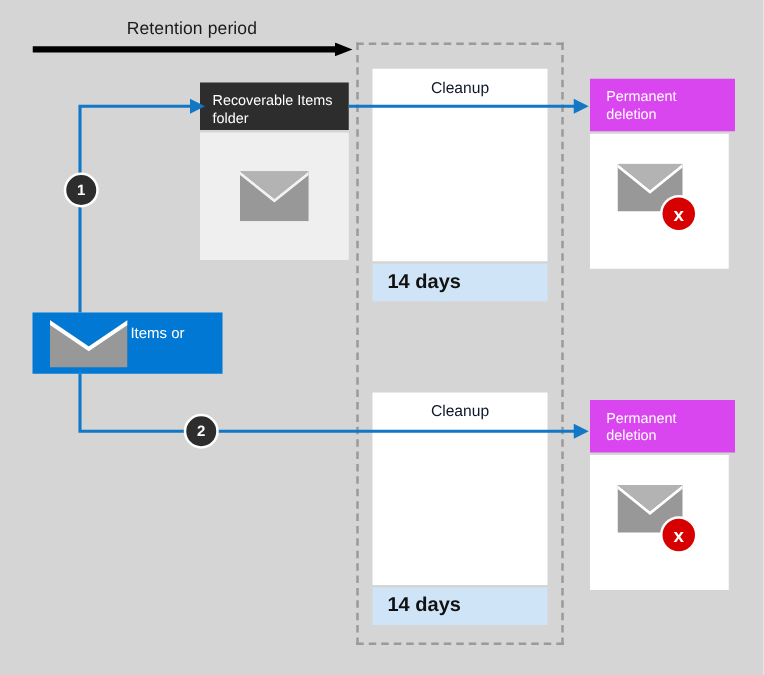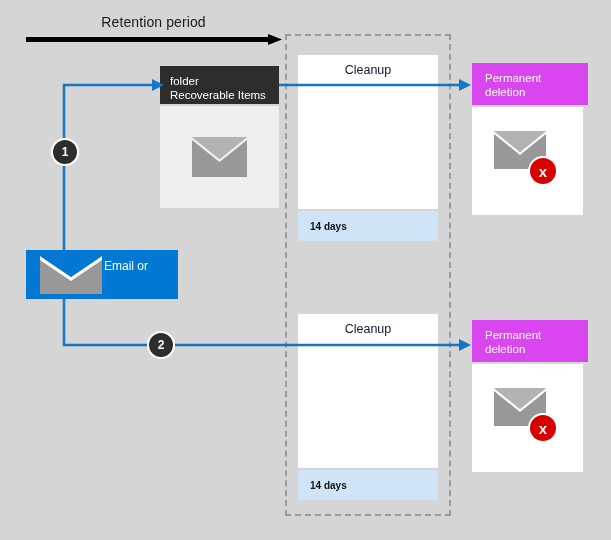--- a/index.html
+++ b/index.html
@@ -67,21 +67,21 @@
   .cleanup-title {
     position: absolute;
     text-align: center;
     font-size: 12.5px;
     color: #0f172a;
   }
   .days-box {
     position: absolute;
     background: #cfe5f7;
     color: #111111;
-    font-size: 10px;
+    font-size: 16px;
     font-weight: bold;
     display: flex;
     align-items: center;
     padding-left: 12px;
     box-sizing: border-box;
   }
   .perm-header {
     position: absolute;
     background: #d946ef;
     color: #ffffff;
@@ -151,22 +151,22 @@
   <div id="retention-label">Retention period</div>
 
   <svg id="retention-arrow" viewBox="0 0 256 11">
     <line x1="0" y1="5.5" x2="244" y2="5.5" stroke="#000000" stroke-width="5"></line>
     <polygon points="242,0 256,5.5 242,11" fill="#000000"></polygon>
   </svg>
 
   <div id="cleanup-group"></div>
 
   <div class="rif-header" style="left:160px; top:66px; width:119px; height:38px;">
+    <div>Recoverable Items</div>
     <div>folder</div>
-    <div>Recoverable Items</div>
   </div>
 
   <div class="rif-body" style="left:160px; top:106px; width:119px; height:102px;">
     <svg width="55" height="40" viewBox="0 0 55 40" style="position:absolute; left:32px; top:31px;">
       <rect x="0" y="0" width="55" height="40" fill="#989898"></rect>
       <polygon points="0,0 27.5,22 55,0 55,3 27.5,25 0,3" fill="#f2f2f2"></polygon>
       <polygon points="0,0 55,0 27.5,22" fill="#b3b3b3"></polygon>
     </svg>
   </div>
 
@@ -191,21 +191,21 @@
     </svg>
   </div>
 
   <div id="source-box">
     <svg width="62" height="38" viewBox="0 0 62 38" style="position:absolute; left:14px; top:6px;">
       <rect x="0" y="0" width="62" height="38" fill="#989898"></rect>
       <polygon points="0,0 31,21 62,0 62,4 31,25 0,4" fill="#ffffff"></polygon>
       <polygon points="0,0 62,0 31,21" fill="#0078d4"></polygon>
     </svg>
     <div id="source-label">
-      <div>Email or</div>
+      <div>Items or</div>
     </div>
   </div>
 
   <div class="cleanup-box" style="left:298px; top:314px; width:140px; height:154px;"></div>
   <div class="cleanup-title" style="left:298px; top:322px; width:140px;">Cleanup</div>
 
   <div class="days-box" style="left:298px; top:470px; width:140px; height:30px;">14 days</div>
 
   <div class="perm-header" style="left:472px; top:320px; width:116px; height:42px;">
     <div>Permanent</div>

